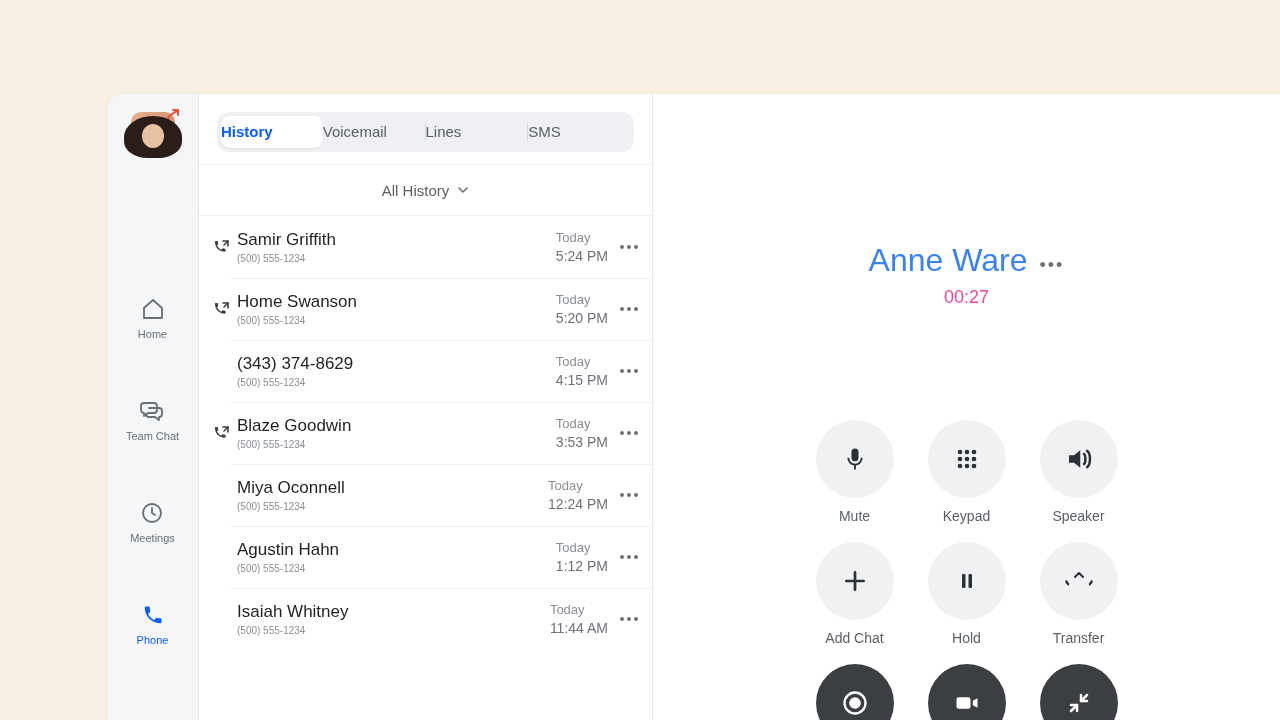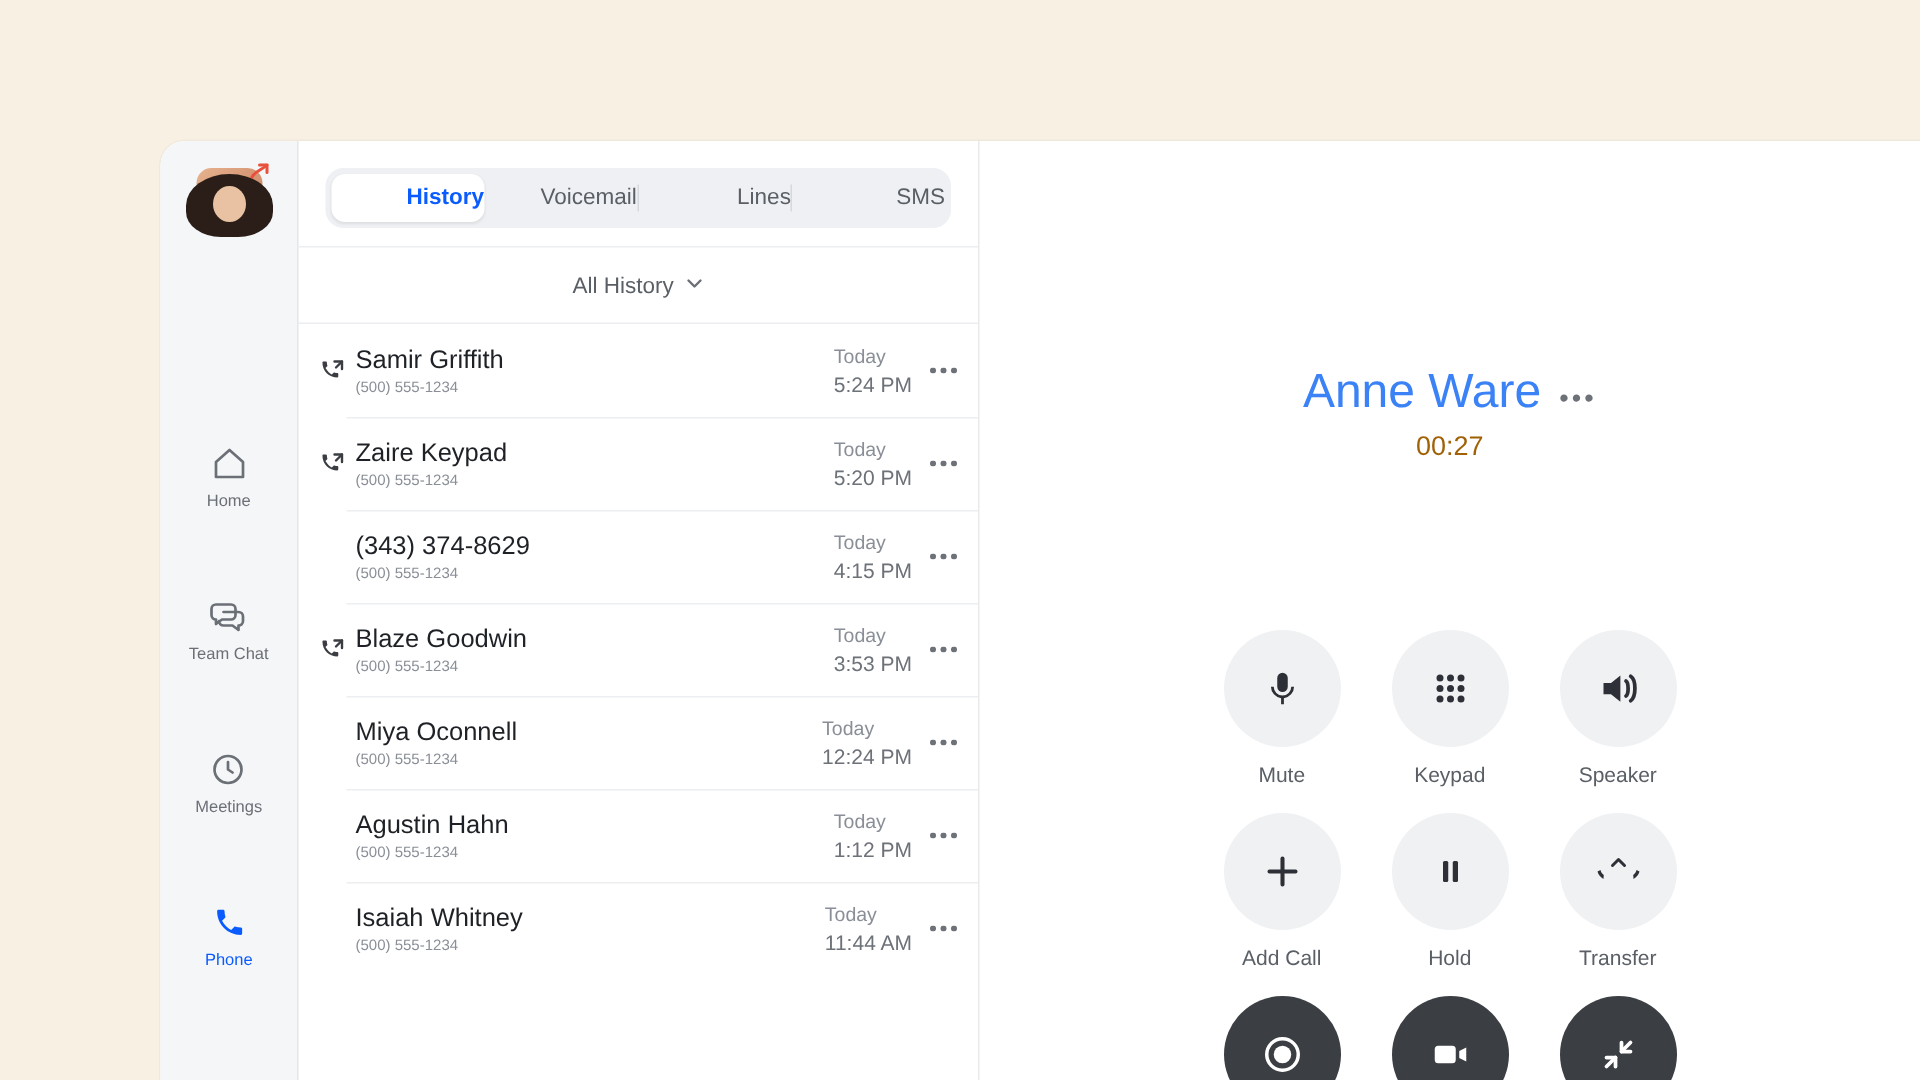--- a/index.html
+++ b/index.html
@@ -63,21 +63,21 @@
     padding: 18px 18px 12px;
   }
   .seg-control {
     background: #eef0f3;
     border-radius: 12px;
     height: 40px;
     display: flex; align-items: center;
     padding: 4px;
   }
   .seg-item {
-    flex: 1; text-align: right;
+    flex: 1; text-align: left;
     font-size: 15px; color:#5a5f66;
     border-radius: 9px; height: 32px; line-height: 32px;
     position: relative; cursor:pointer;
   }
   .seg-item.active {
     background: #fff; color:#0b5cff; font-weight: 600;
     box-shadow: 0 1px 2px rgba(0,0,0,0.08);
   }
   .seg-div { width:1px; height:18px; background:#d5d8dd; }
 
@@ -117,21 +117,21 @@
   }
 
   
   .call-panel {
     flex:1; display:flex; flex-direction:column; align-items:center;
     padding-top: 148px;
   }
   .callee-row { display:flex; align-items:baseline; }
   .callee-name { font-size:32px; color:#3b82f6; font-weight:400; }
   .callee-more { margin-left:12px; color:#6d7178; font-size:18px; cursor:pointer; letter-spacing:2px;}
-  .call-timer { font-size:18px; color:#a16207; margin-top:8px; }
+  .call-timer { font-size:18px; color:#ec4899; margin-top:8px; }
 
   .call-grid {
     margin-top: 112px;
     display:grid; grid-template-columns: repeat(3, 112px);
     column-gap: 0px; row-gap: 18px;
     justify-items:center;
   }
   .call-btn {
     display:flex; flex-direction:column; align-items:center;
     cursor:pointer;
@@ -251,21 +251,21 @@
         </div>
         <div class="call-row">
     <div class="ctype ">
             <svg width="16" height="16" viewBox="0 0 16 16" fill="#3a3d42">
               <path d="M4.5 11c1 1.8 2.7 3.4 4.5 4.3l1.5-1.5c.2-.2.5-.2.7-.1.8.3 1.7.4 2.5.4.4 0 .7.3.7.7v2.3c0 .4-.3.7-.7.7C6.6 17.8 1.2 12.4 1.2 5.3c0-.4.3-.7.7-.7h2.3c.4 0 .7.3.7.7 0 .9.1 1.7.4 2.5.1.2 0 .5-.1.7L3.7 10" transform="scale(0.8) translate(0,-2)"></path>
               <path d="M9 2h5v5" fill="none" stroke="#3a3d42" stroke-width="1.6" stroke-linecap="round" stroke-linejoin="round"></path>
               <path d="M14 2l-4 4" fill="none" stroke="#3a3d42" stroke-width="1.6" stroke-linecap="round"></path>
             </svg>
           </div>
     <div class="cinfo">
-      <div class="cname">Zaire Keypad</div>
+      <div class="cname">Home Swanson</div>
       <div class="cnum">(500) 555-1234</div>
     </div>
     <div class="ctime">
       <div class="cday">Today</div>
       <div class="chour">5:20 PM</div>
     </div>
     <div class="more">
       <svg width="18" height="4" viewBox="0 0 18 4" fill="#6d7178">
               <circle cx="2" cy="2" r="2"></circle>
               <circle cx="9" cy="2" r="2"></circle>
@@ -441,21 +441,21 @@
         </div>
         <div class="clabel">Speaker</div>
       </div>
 
       <div class="call-btn">
         <div class="circle">
           <svg width="26" height="26" viewBox="0 0 24 24">
               <path d="M12 4v16M4 12h16" stroke="#2d3036" stroke-width="2.5" stroke-linecap="round"></path>
             </svg>
         </div>
-        <div class="clabel">Add Call</div>
+        <div class="clabel">Add Chat</div>
       </div>
 
       <div class="call-btn">
         <div class="circle">
           <svg width="24" height="24" viewBox="0 0 24 24" fill="#2d3036">
               <rect x="7" y="5" width="3.5" height="14" rx="1"></rect>
               <rect x="13.5" y="5" width="3.5" height="14" rx="1"></rect>
             </svg>
         </div>
         <div class="clabel">Hold</div>

